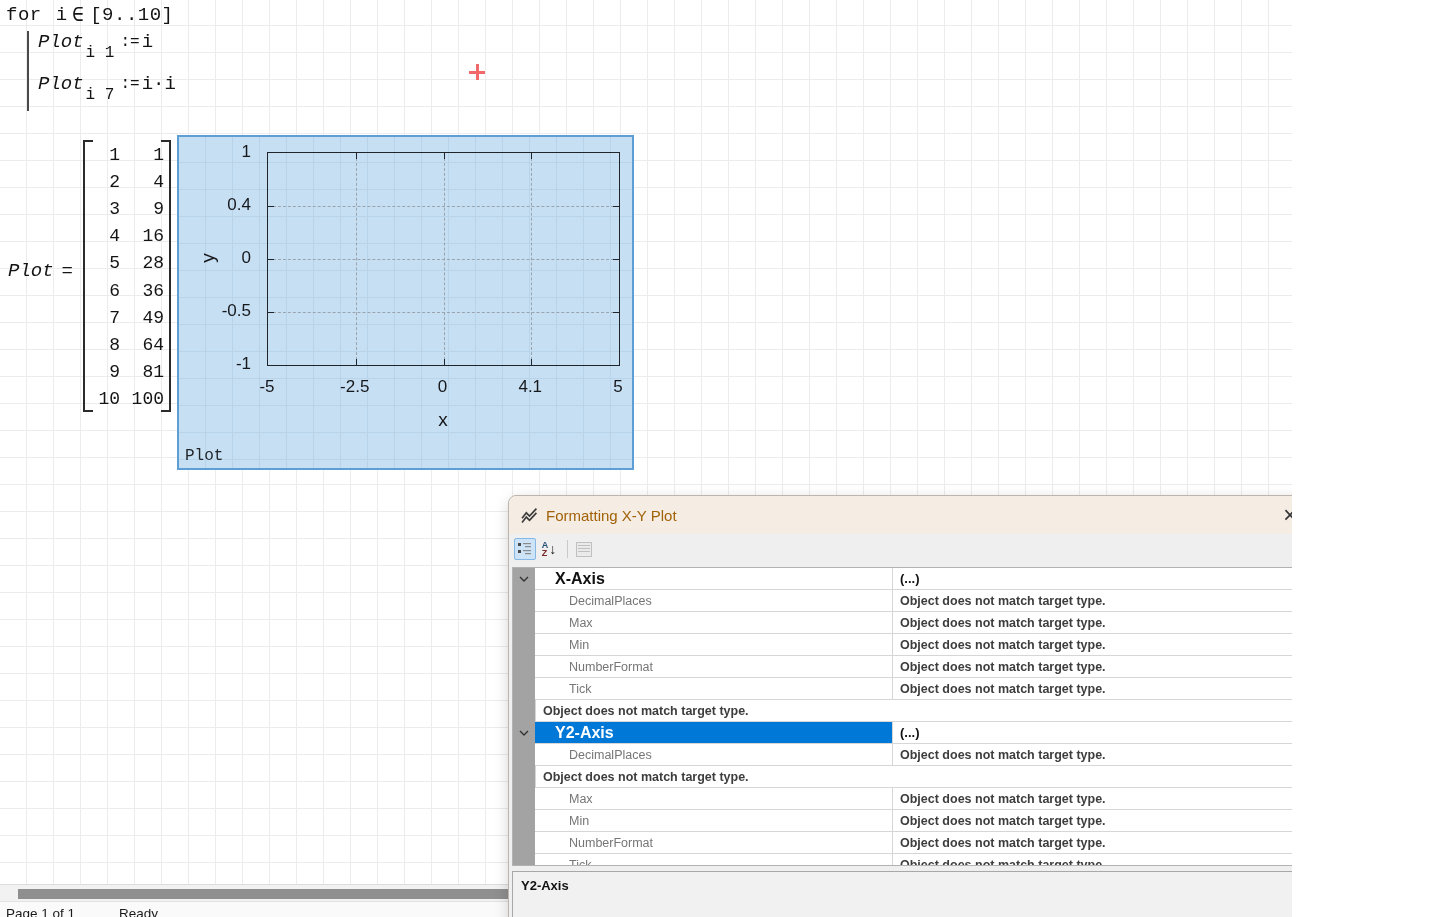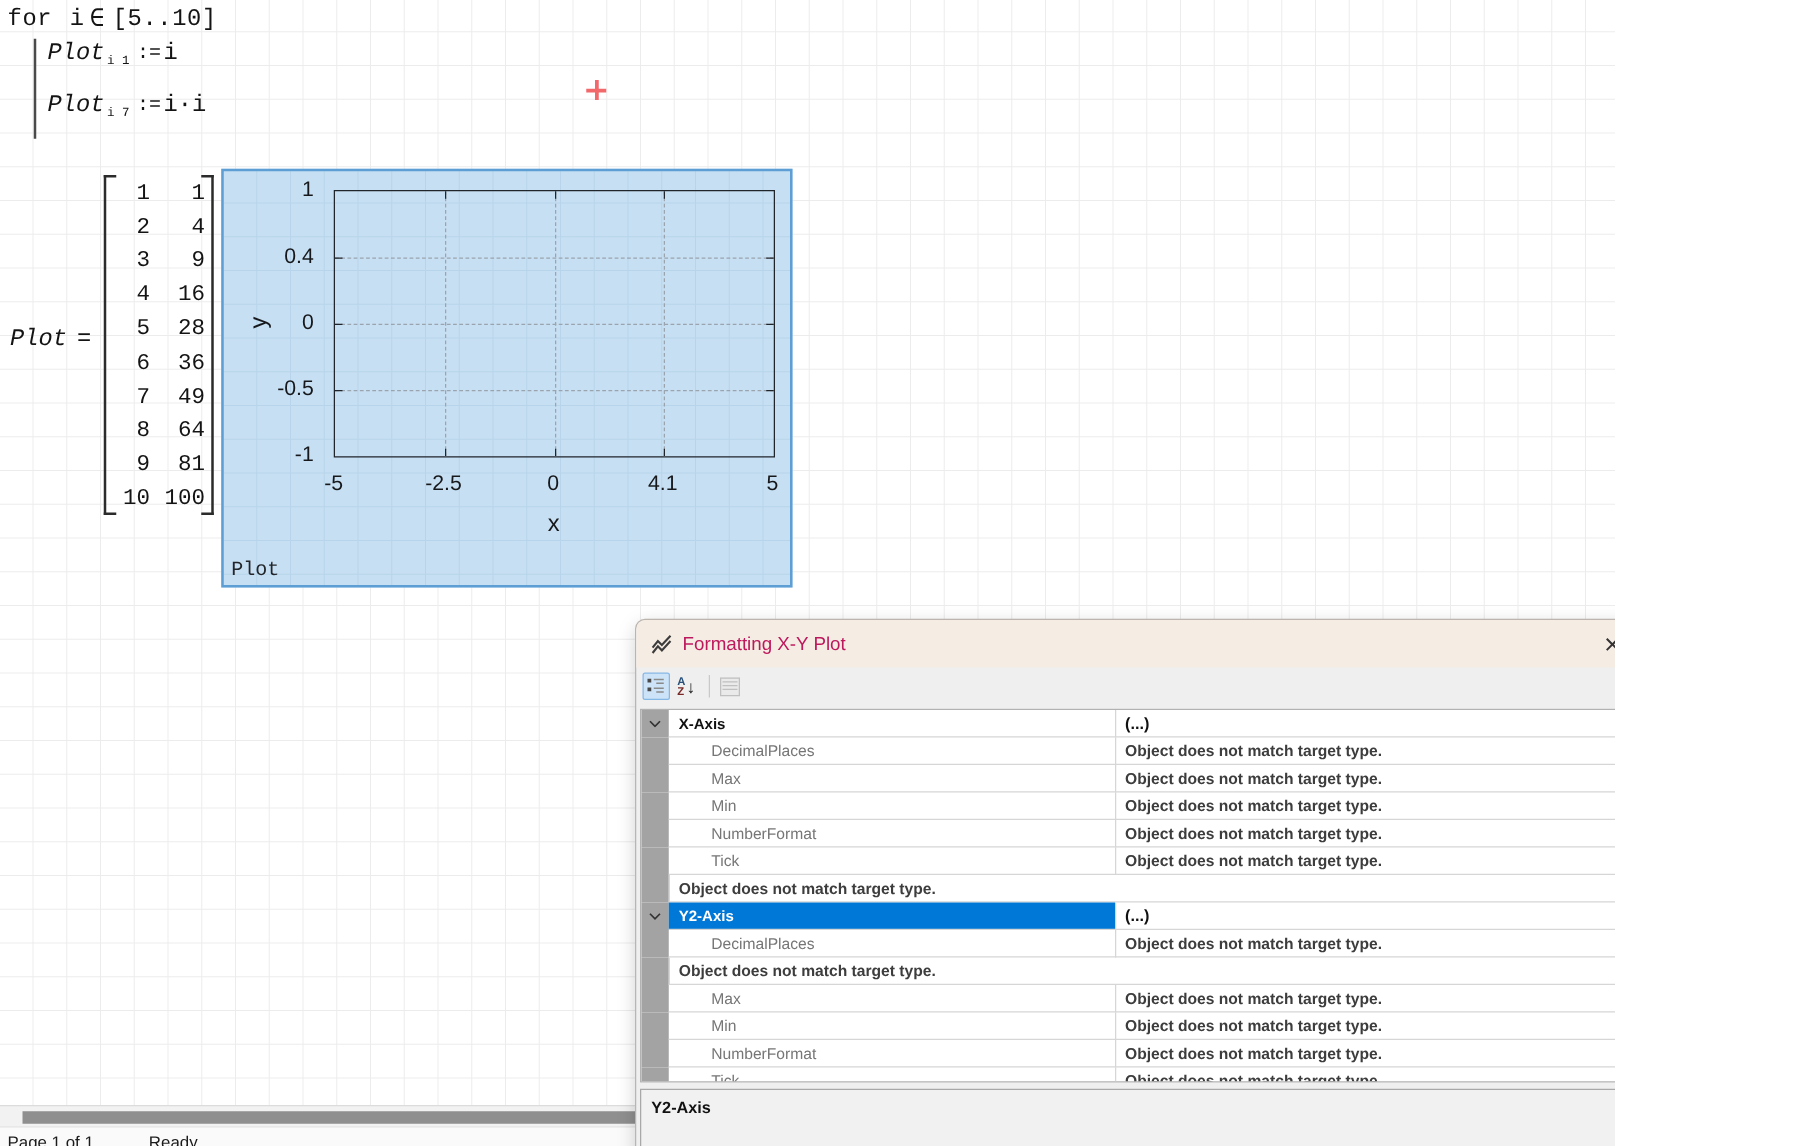--- a/index.html
+++ b/index.html
@@ -9,21 +9,21 @@
     font-family:"Liberation Sans",sans-serif;color:#141414;}
   
   .mathtext{font-family:"Liberation Mono","DejaVu Sans Mono",monospace;color:#141414;}
   #for-region{position:absolute;left:6px;top:2px;}
   #for-line1{display:flex;align-items:center;font-size:19px;letter-spacing:.5px;}
   #for-line1 .kw{margin-right:14px;}
   #for-line1 .inop{margin:0 6px 0 4px;font-size:20px;}
   #for-vbar{position:absolute;left:21px;top:29px;width:2px;height:80px;background:#4a4a4a;}
   .body-line{position:absolute;left:32px;display:flex;align-items:flex-start;font-size:19px;}
   .body-line .var{font-style:italic;}
-  .body-line .sub{font-size:10px;margin-top:13px;margin-left:2px;white-space:pre;}
+  .body-line .sub{font-size:16px;margin-top:13px;margin-left:2px;white-space:pre;}
   .body-line .op{font-size:16px;margin:2px 2px 0 6px;}
   .body-line .rhs{margin-top:0;}
   
   #result-region{position:absolute;left:8px;top:138px;}
   #result-label{position:absolute;left:0;top:122px;font-size:19px;display:flex;align-items:center;}
   #result-label .var{font-style:italic;}
   #result-label .eq{margin-left:8px;font-size:19px;}
   .bracket{position:absolute;top:2px;width:8px;height:268px;}
   #lbracket{left:75px;border-left:2px solid #2b2b2b;border-top:2px solid #2b2b2b;border-bottom:2px solid #2b2b2b;}
   #rbracket{left:153px;border-right:2px solid #2b2b2b;border-top:2px solid #2b2b2b;border-bottom:2px solid #2b2b2b;}
@@ -51,42 +51,42 @@
   #xlab{position:absolute;left:264px;top:272px;transform:translateX(-50%);font-size:19px;color:#16181c;}
   #plot-name{position:absolute;left:6px;bottom:3px;font-family:"Liberation Mono","DejaVu Sans Mono",monospace;font-size:16px;color:#22252a;}
   
   #cursor-plus{position:absolute;left:469px;top:64px;width:16px;height:16px;}
   #cursor-plus::before{content:"";position:absolute;left:0;top:7px;width:16px;height:3px;background:#f2696c;}
   #cursor-plus::after{content:"";position:absolute;left:7px;top:0;width:3px;height:16px;background:#f2696c;}
   
   #dialog{position:absolute;left:508px;top:495px;width:808px;height:430px;background:#efefef;border:1px solid #bdb5ad;
     border-radius:8px 8px 0 0;box-shadow:2px 6px 16px rgba(0,0,0,.22);box-sizing:border-box;z-index:10;}
   #dlg-titlebar{position:absolute;left:0;top:0;right:0;height:38px;background:#f5ece4;border-radius:8px 8px 0 0;display:flex;align-items:center;padding:0 12px;box-sizing:border-box;}
-  #dlg-title{font-size:15px;color:#be185d;margin-left:8px;}
+  #dlg-title{font-size:15px;color:#a16207;margin-left:8px;}
   #dlg-close{margin-left:auto;width:26px;height:26px;display:flex;align-items:center;justify-content:center;font-size:23px;font-weight:300;color:#333;cursor:default;}
   #dlg-toolbar{position:absolute;left:5px;top:40px;height:26px;display:flex;align-items:center;}
   .tb-btn{width:22px;height:22px;display:flex;align-items:center;justify-content:center;box-sizing:border-box;margin-right:2px;}
   .tb-btn.selected{background:#cde3f7;border:1px solid #86b8e6;border-radius:2px;}
   .tb-sep{width:1px;height:18px;background:#c9c9c9;margin:0 5px;}
   .az-wrap{display:flex;align-items:center;}
   .az-col{display:flex;flex-direction:column;font-size:9px;font-weight:bold;line-height:8px;}
   .az-col .a{color:#29517a;} .az-col .z{color:#7a2929;}
   .az-arrow{font-size:14px;color:#222;margin-left:1px;}
   .tb-btn.disabled{opacity:.55;}
   .pages-glyph{width:14px;height:13px;border:1px solid #9a9a9a;background:#e6e6e6;position:relative;}
   .pages-glyph::before{content:"";position:absolute;left:1px;top:2px;right:1px;height:1px;background:#9a9a9a;box-shadow:0 3px 0 #9a9a9a,0 6px 0 #9a9a9a;}
   
   #pg{position:absolute;left:3px;top:71px;width:796px;height:299px;background:#fff;border:1px solid #b2b2b2;box-sizing:border-box;overflow:hidden;}
   #pg-rows{position:absolute;left:0;top:0;right:13px;}
   .pg-row{display:flex;height:22px;box-sizing:border-box;}
   .pg-gutter{width:22px;flex:none;background:#a3a3a3;display:flex;align-items:center;justify-content:center;}
   .pg-gutter svg{visibility:hidden;}
   .pg-row.cat .pg-gutter svg{visibility:visible;}
   .pg-name{width:357px;flex:none;border-bottom:1px solid #d6d6d6;display:flex;align-items:center;padding-left:34px;box-sizing:border-box;font-size:12.5px;color:#767676;overflow:hidden;white-space:nowrap;}
-  .pg-row.cat .pg-name{padding-left:8px;font-size:12px;color:#111;font-weight:600;}
+  .pg-row.cat .pg-name{padding-left:20px;font-size:16px;color:#111;font-weight:600;}
   .pg-value{flex:1;border-left:1px solid #d6d6d6;border-bottom:1px solid #d6d6d6;display:flex;align-items:center;padding-left:7px;box-sizing:border-box;font-size:12.5px;font-weight:700;color:#3d3d3d;overflow:hidden;white-space:nowrap;}
   .pg-row.cat .pg-value{font-size:13px;color:#111;}
   .pg-row.sel .pg-name{background:#0078d7;color:#fff;}
   #pg-scroll{position:absolute;right:0;top:0;width:13px;height:100%;background:#f0f0f0;}
   #pg-thumb{position:absolute;left:3px;top:112px;width:7px;height:135px;background:#878787;}
   
   #pg-desc{position:absolute;left:3px;top:375px;right:3px;height:50px;background:#f1f1f1;border:1px solid #a8a8a8;box-sizing:border-box;padding:6px 8px;}
   #pg-desc .desc-title{font-size:13px;font-weight:bold;color:#111;}
   
   #hscroll{position:absolute;left:0;top:884px;width:1447px;height:17px;background:#f2f2f2;border-top:1px solid #dcdcdc;z-index:1;}
@@ -98,21 +98,21 @@
 </head>
 <body>
 
 <div id="app">
 
   <div id="for-region" class="mathtext">
     <div id="for-line1">
       <span class="kw">for</span>
       <span>i</span>
       <span class="inop">∈</span>
-      <span>[5..10]</span>
+      <span>[9..10]</span>
     </div>
     <div id="for-vbar"></div>
     <div class="body-line" style="top:29px;">
       <span class="var">Plot</span>
       <span class="sub">i 1</span>
       <span class="op">:=</span>
       <span class="rhs">i</span>
     </div>
     <div class="body-line" style="top:71px;">
       <span class="var">Plot</span>

